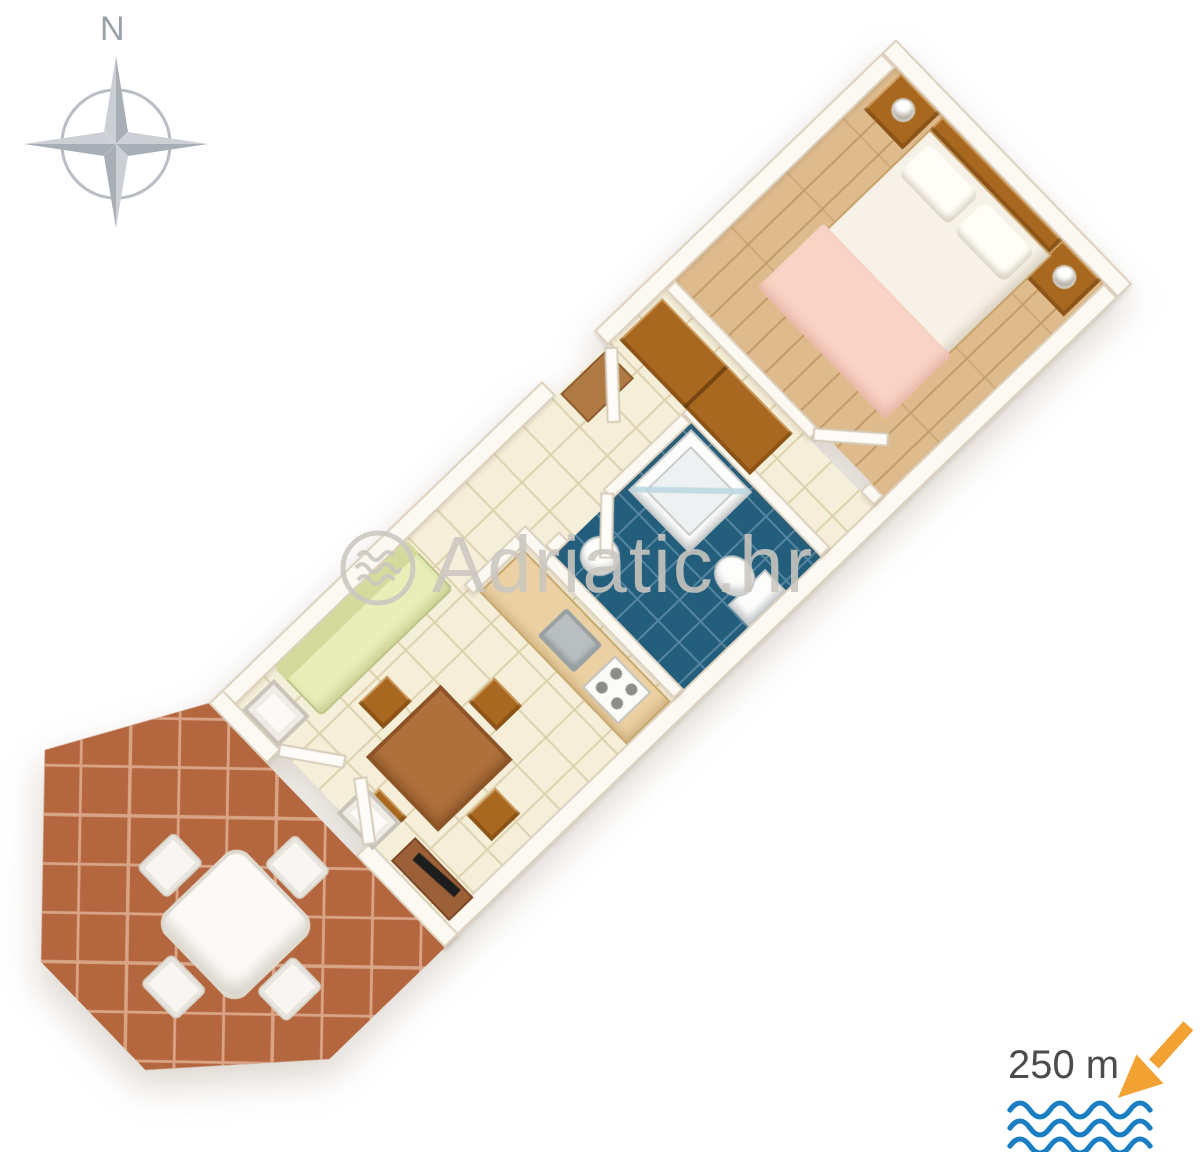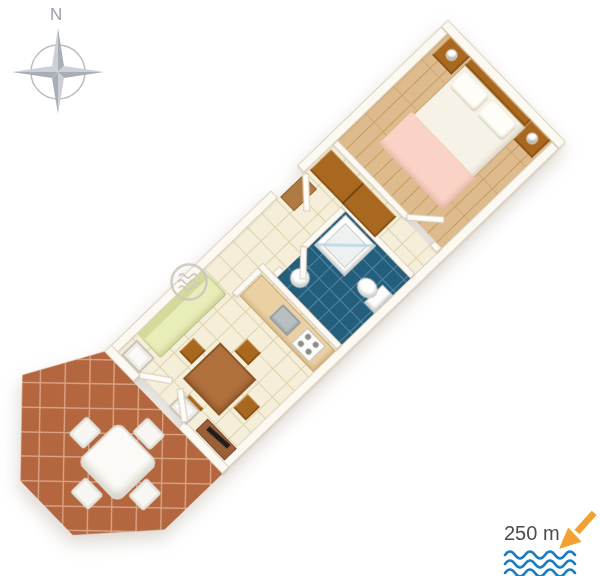--- a/index.html
+++ b/index.html
@@ -139,20 +139,21 @@
   <polygon points="98,70 58,76 52,70" fill="#a8aeb5"></polygon>
 </svg>
 
 <div id="watermark">
   <svg width="42" height="42" viewBox="0 0 42 42">
     <circle class="wm-stroke" cx="21" cy="21" r="17.5" stroke-width="2.5"></circle>
     <path class="wm-stroke" d="M11,15 q3,-4 6,0 t6,0 t6,0" stroke-width="2"></path>
     <path class="wm-stroke" d="M10,21 q3,-4 6,0 t6,0 t6,0 t4,0" stroke-width="2"></path>
     <path class="wm-stroke" d="M11,27 q3,-4 6,0 t6,0 t6,0" stroke-width="2"></path>
   </svg>
+  <span class="wm-text">Adriatic.hr</span>
 </div>
 
 <div id="distance">
   <span class="label">250 m</span>
   <svg width="42" height="42" viewBox="0 0 44 44" style="position:absolute;left:60px;top:4px;">
     <path class="arrow-part" d="M40,3 L22,23" fill="none" stroke-width="7"></path>
     <polygon class="arrow-part" points="4,40 26,33 13,19"></polygon>
   </svg>
   <svg width="84" height="32" viewBox="0 0 84 32" style="position:absolute;left:6px;top:42px;">
     <path class="wave-path" d="M3,7 q5,-7 10,0 t10,0 t10,0 t10,0 t10,0 t10,0 t10,0"></path>

